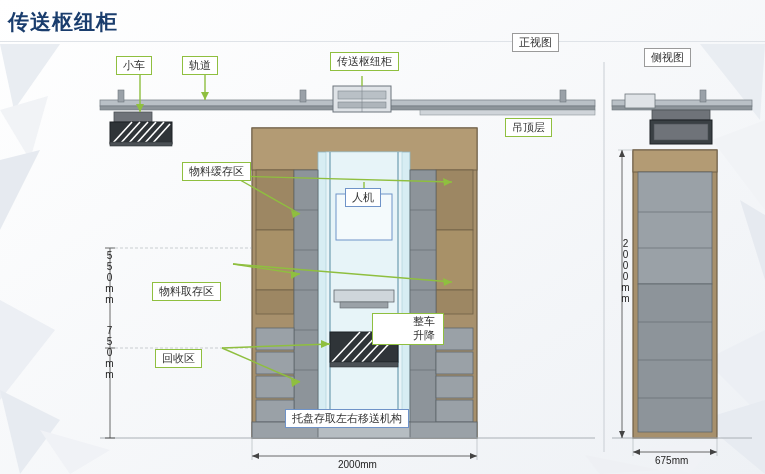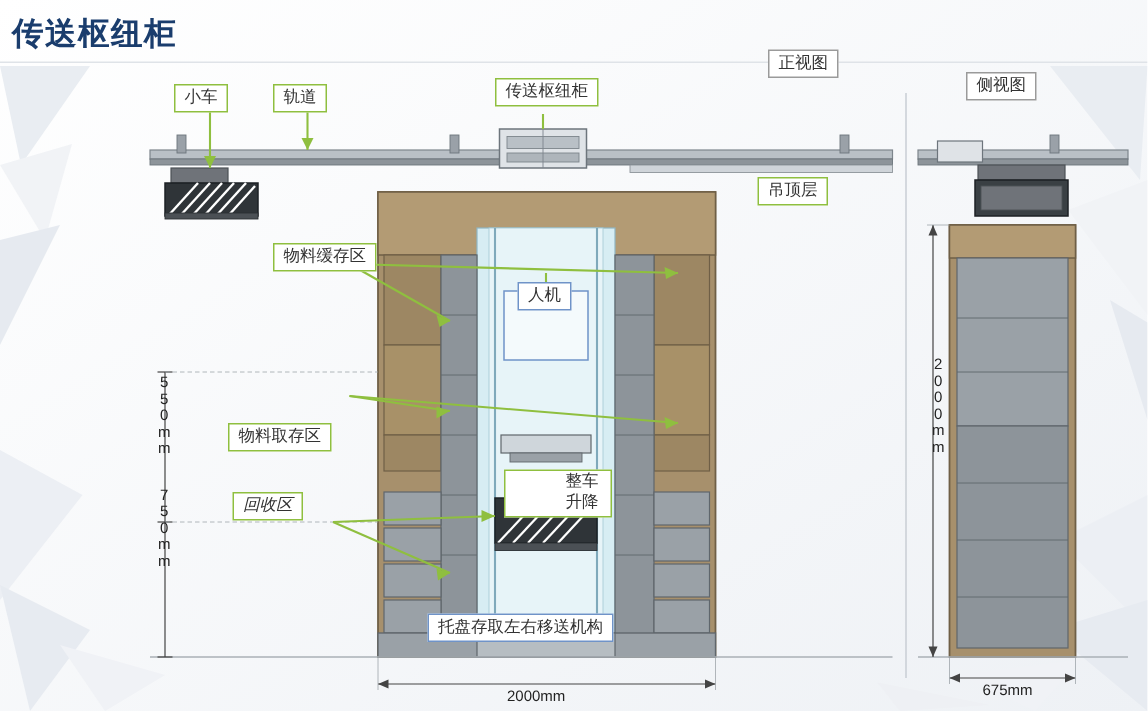--- a/index.html
+++ b/index.html
@@ -278,22 +278,22 @@
 
 <div class="lbl" style="left:116px;top:56px;">小车</div>
 <div class="lbl" style="left:182px;top:56px;text-align:right;">轨道</div>
 <div class="lbl" style="left:330px;top:52px;">传送枢纽柜</div>
 <div class="lbl plain" style="left:512px;top:33px;">正视图</div>
 <div class="lbl plain" style="left:644px;top:48px;">侧视图</div>
 <div class="lbl" style="left:505px;top:118px;">吊顶层</div>
 <div class="lbl" style="left:150px;top:162px;margin-left:32px;">物料缓存区</div>
 <div class="lbl blue" style="left:345px;top:188px;">人机</div>
 <div class="lbl" style="left:152px;top:256px;margin-top:26px;">物料取存区</div>
-<div class="lbl" style="left:155px;top:328px;font-style:italic;">回收区</div>
-<div class="lbl two" style="left:336px;top:313px;padding-left:40px;">整车
+<div class="lbl" style="left:155px;top:349px;">回收区</div>
+<div class="lbl two" style="left:372px;top:313px;padding-left:40px;">整车
 升降</div>
 <div class="lbl blue" style="left:285px;top:409px;">托盘存取左右移送机构</div>
 
 <div class="vtxt" style="left:104px;top:250px;">550mm</div>
 <div class="vtxt" style="left:104px;top:325px;">750mm</div>
 <div class="vtxt" style="left:620px;top:238px;">2000mm</div>
 <div class="dimtxt" style="left:338px;top:459px;">2000mm</div>
 <div class="dimtxt" style="left:655px;top:455px;text-align:center;">675mm</div>
 
 </body></html>

